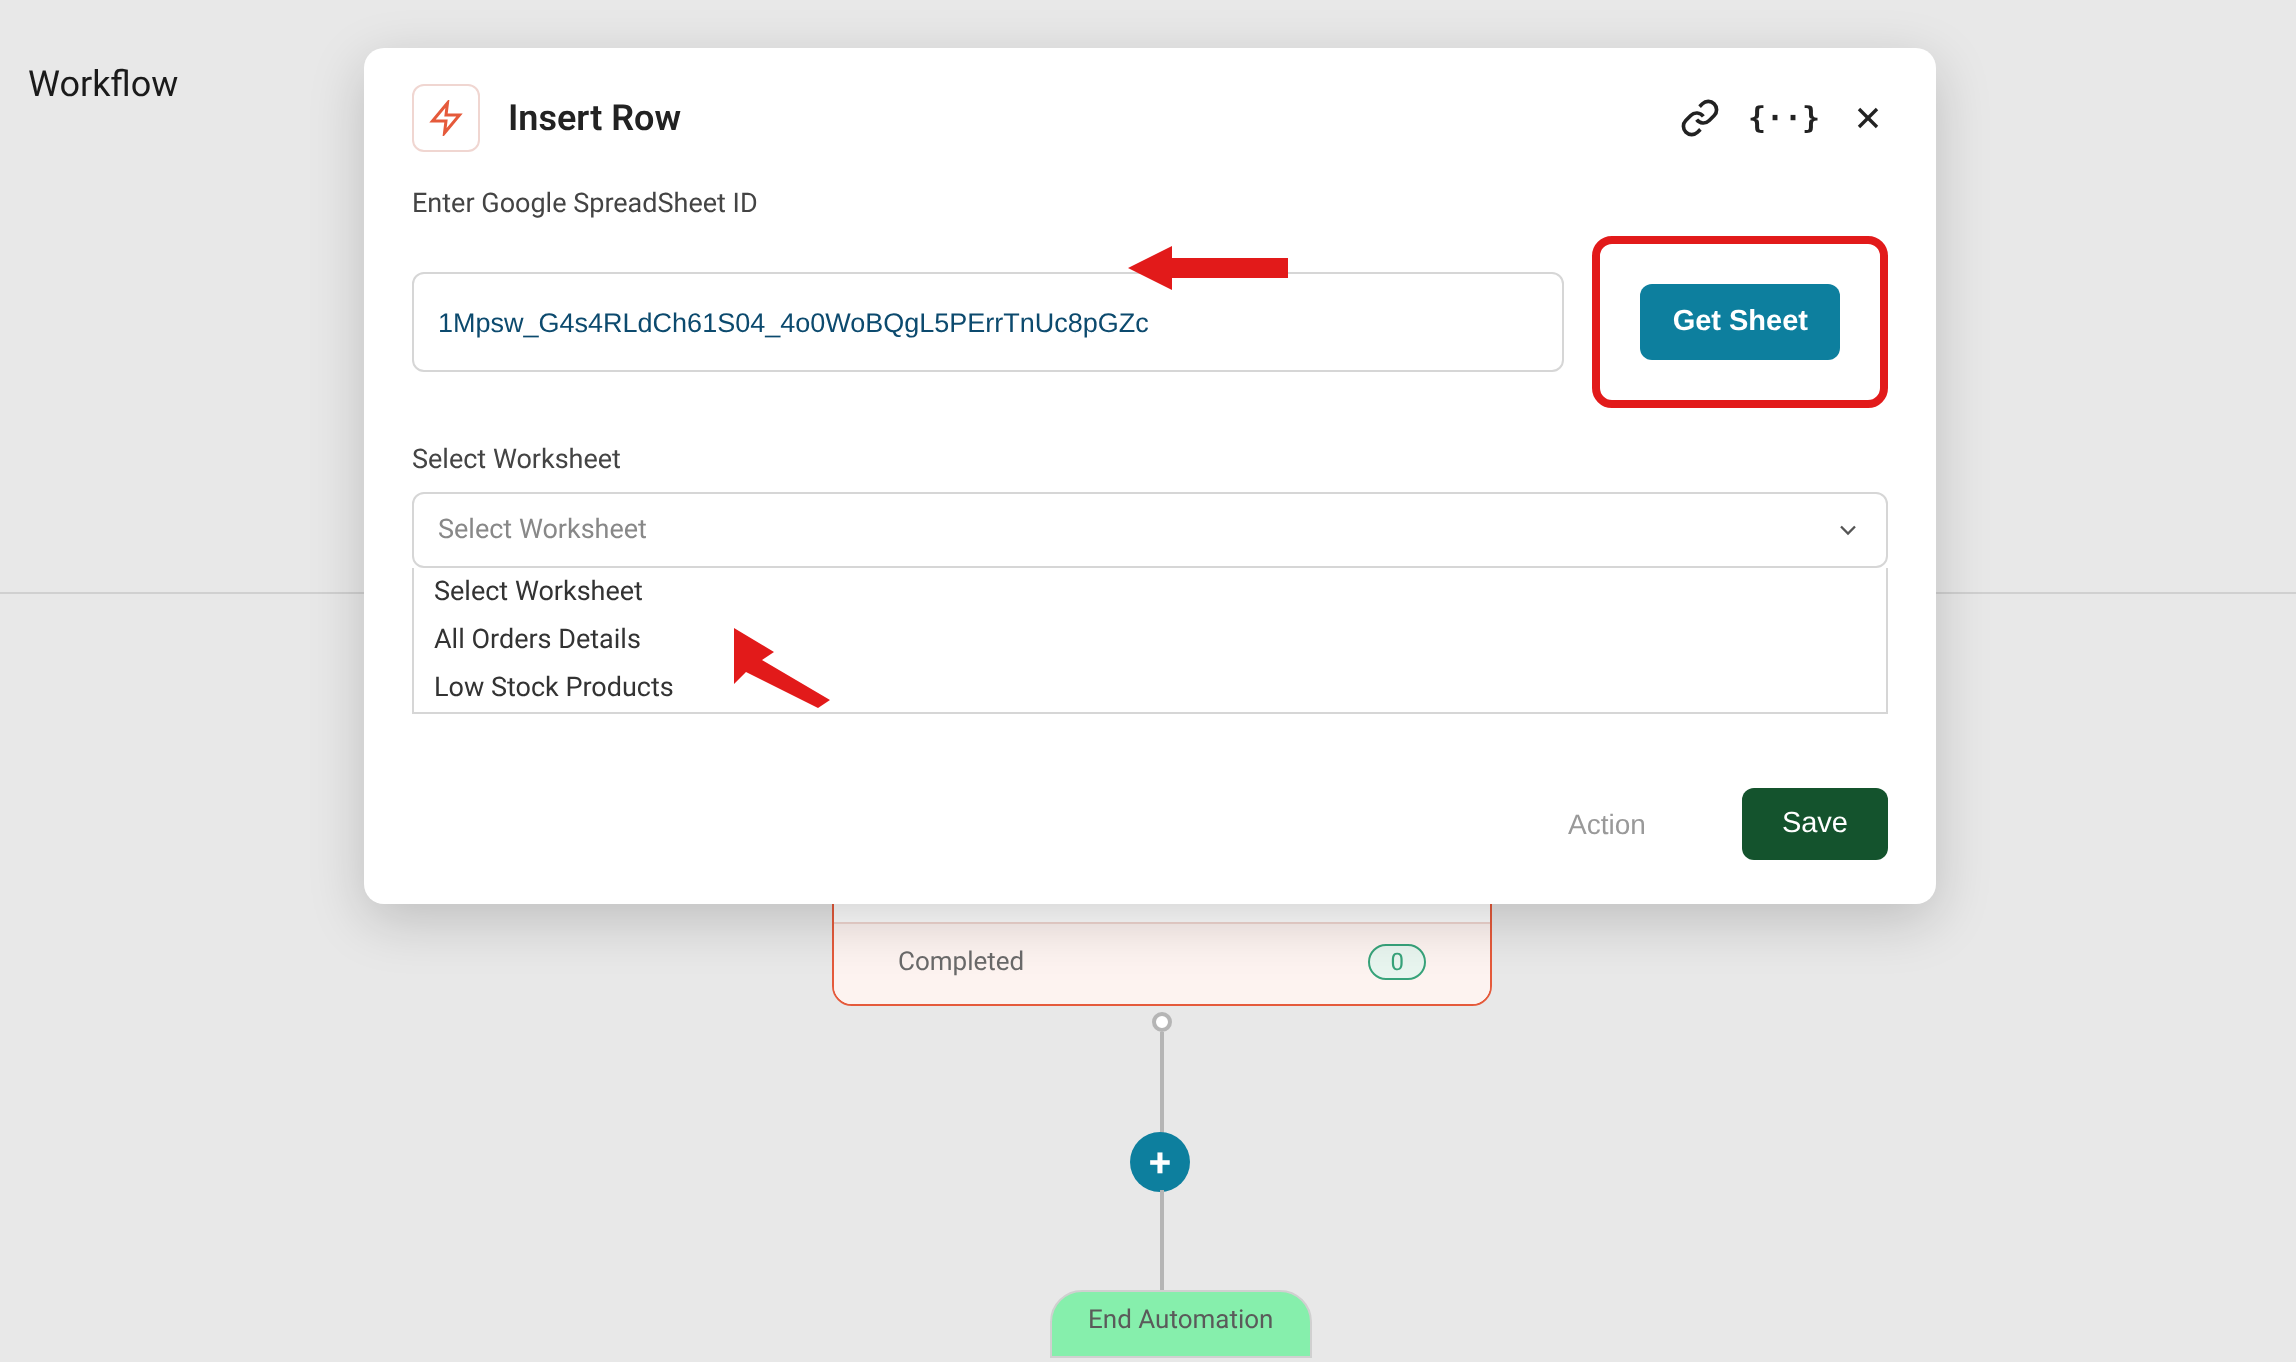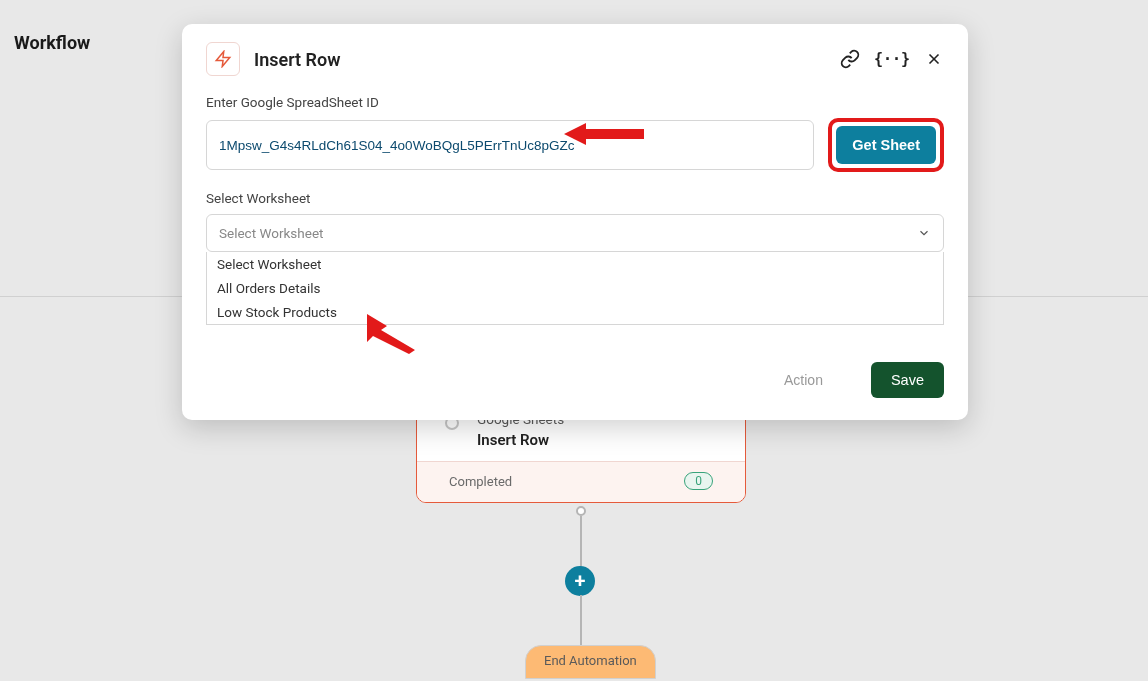--- a/index.html
+++ b/index.html
@@ -17,21 +17,21 @@
       background: #e8e8e8;
       width: 100%;
       height: 100%;
       position: relative;
     }
     .workflow-header {
       position: absolute;
       top: 32px;
       left: 14px;
       font-size: 18px;
-      font-weight: 700;
+      font-weight: 400;
       color: #1a1a1a;
     }
     .canvas {
       position: absolute;
       top: 0;
       left: 0;
       width: 100%;
       height: 100%;
     }
     .hr-line {
@@ -151,21 +151,21 @@
       justify-content: center;
       font-size: 20px;
       font-weight: 600;
       cursor: pointer;
     }
     .end-pill {
       position: absolute;
       top: 645px;
       left: 525px;
       padding: 7px 18px 10px;
-      background: #fdba74;
+      background: #86efac;
       border: 1px solid #d0d0d0;
       border-radius: 16px 16px 0 0;
       font-size: 13px;
       color: #5a5a5a;
     }
 
     
     .modal {
       position: absolute;
       top: 24px;
@@ -219,21 +219,21 @@
       border-radius: 6px;
       padding: 0 12px;
       font-size: 13.5px;
       color: #0c4a6e;
       outline: none;
       background: #fff;
     }
     .get-sheet-wrap {
       border: 4px solid #e21a1a;
       border-radius: 10px;
-      padding: 4px;
+      padding: 20px;
     }
     .get-sheet-btn {
       background: #0d7f9e;
       color: #fff;
       border: none;
       border-radius: 6px;
       padding: 11px 16px;
       font-size: 14.5px;
       font-weight: 600;
       cursor: pointer;

